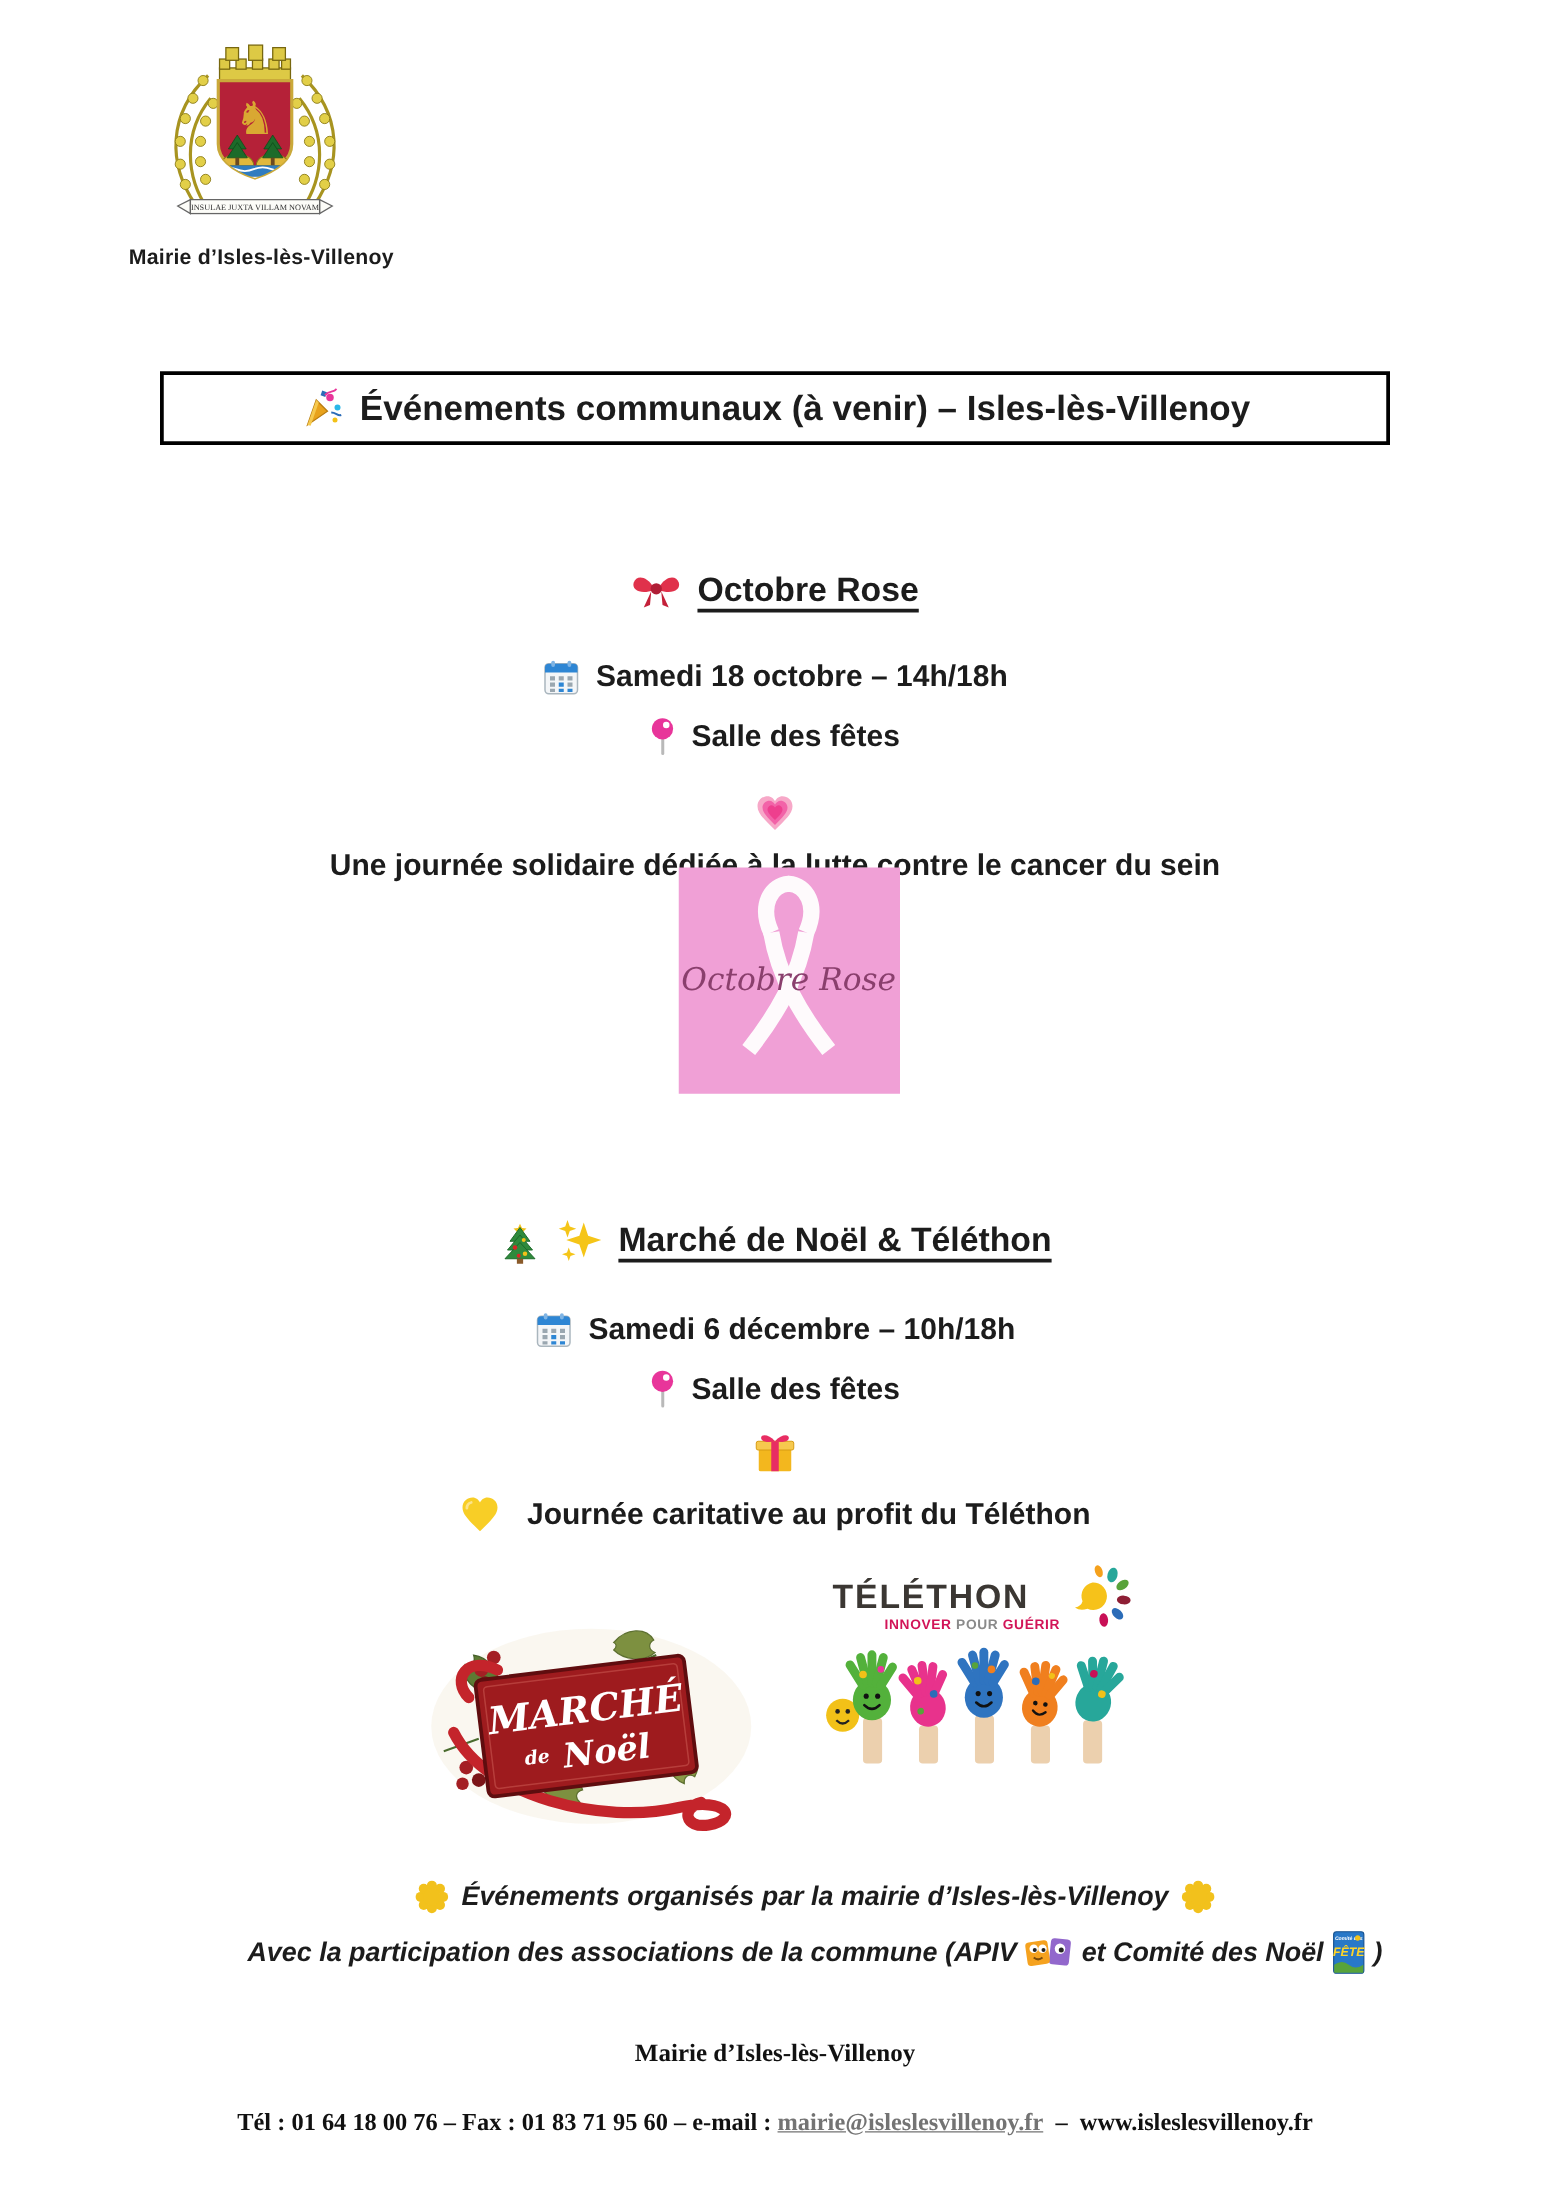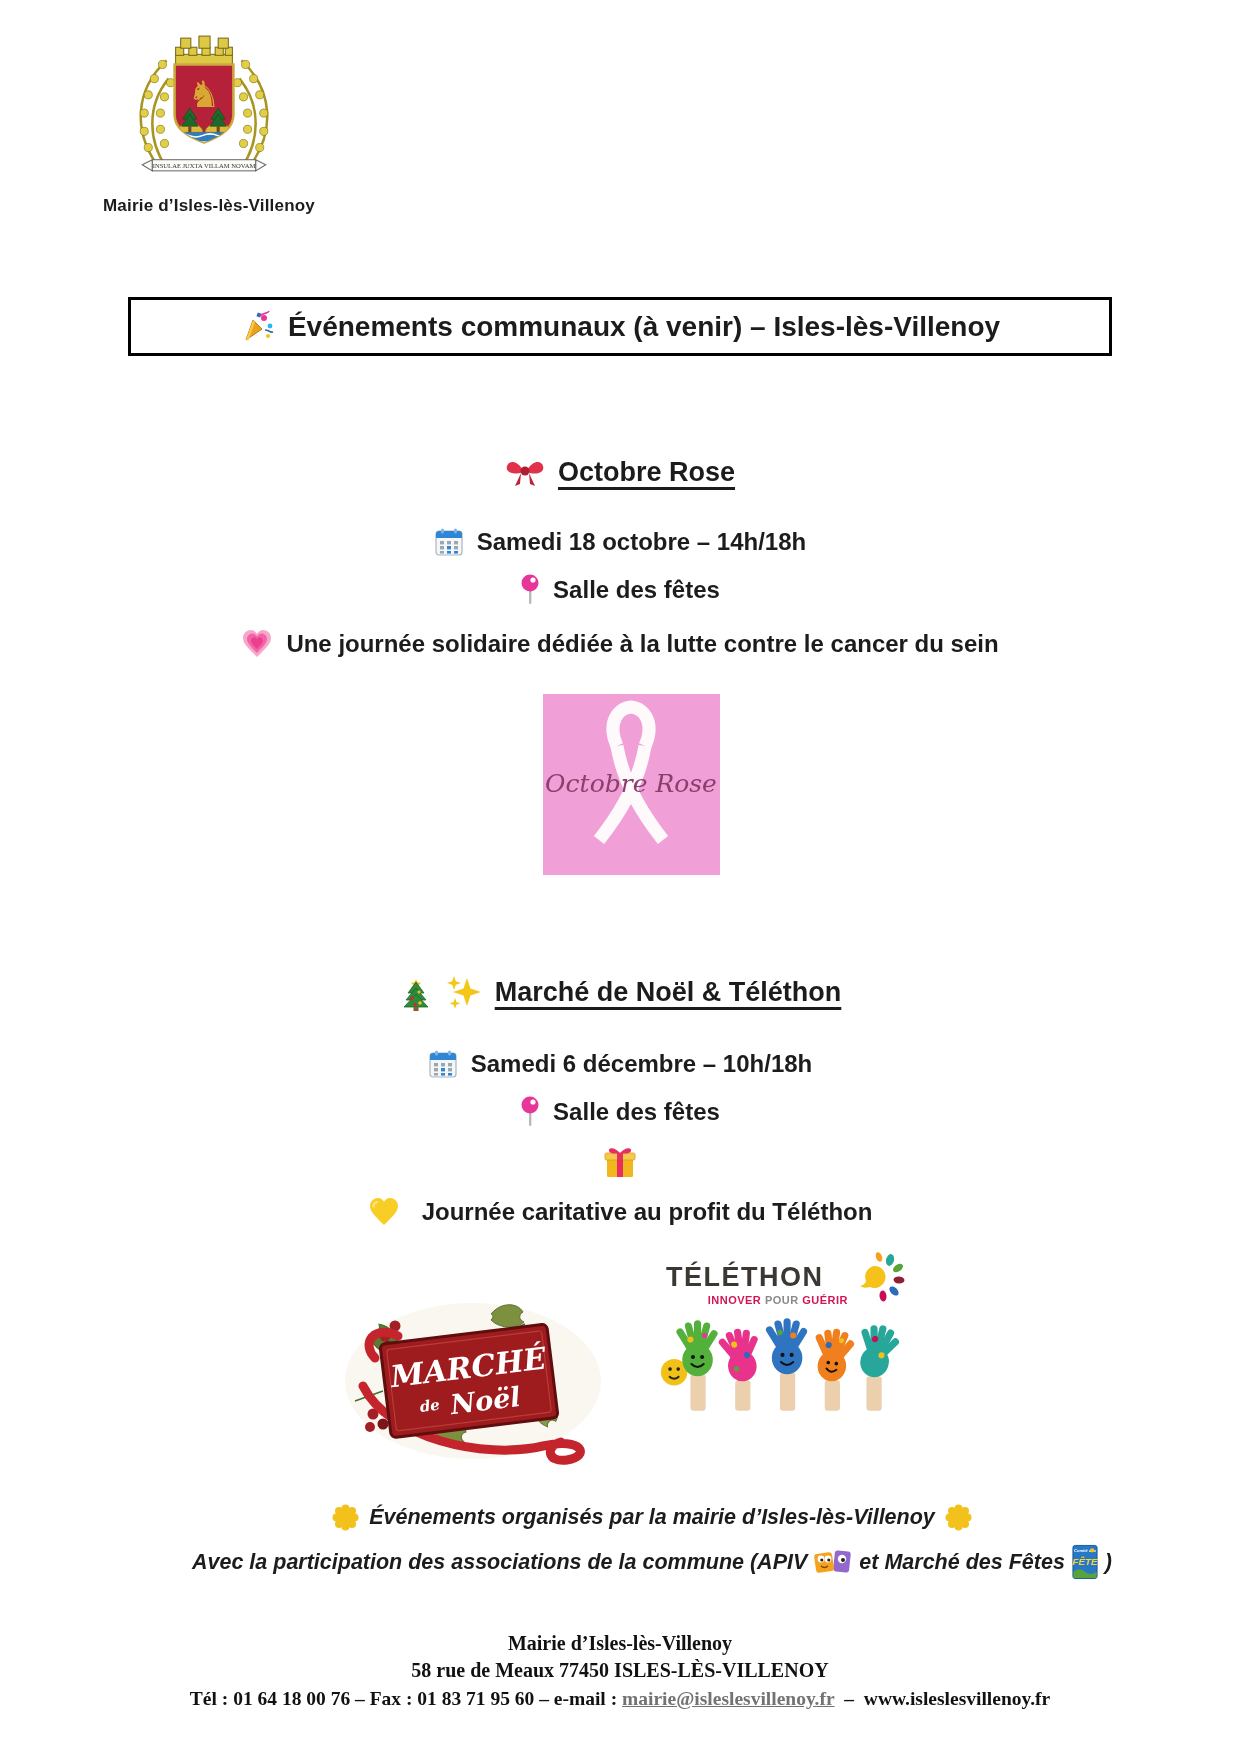--- a/index.html
+++ b/index.html
@@ -15,21 +15,21 @@
   #banner{left:128px;top:297px;width:978px;height:53px;border:3px solid #000;
           display:flex;align-items:center;justify-content:center;gap:14px;}
   #banner .t{font-size:28px;font-weight:bold;}
   
   .h-line{font-size:27px;font-weight:bold;}
   .h-line .u{text-decoration:underline;text-decoration-thickness:2.5px;text-underline-offset:6px;}
   .ev-line{font-size:24px;font-weight:bold;justify-content:center;}
   #h-oct{top:450px;height:44px;}
   #date1{top:524px;height:36px;}
   #loc1{top:572px;height:36px;}
-  #desc1{top:626px;height:36px;}
+  #desc1{top:653px;height:36px;flex-direction:column;}
   #h-noel{top:970px;height:44px;}
   #date2{top:1046px;height:36px;}
   #loc2{top:1094px;height:36px;}
   #desc2a{top:1144px;height:36px;}
   #desc2b{top:1194px;height:36px;gap:22px;}
   
   #rose-img{left:543px;top:694px;width:177px;height:181px;display:block;}
   #marche-img{left:343px;top:1296px;width:267px;height:174px;display:block;}
   #telethon{left:666px;top:1262px;width:232px;height:162px;}
   #telethon .ttl-row{position:relative;height:34px;}
@@ -452,36 +452,33 @@
       <rect x="21" y="4" width="16" height="21" rx="3" fill="#9268cc" transform="rotate(6 29 14)"></rect>
       <circle cx="29" cy="12" r="4.2" fill="#fff"></circle>
         <circle cx="30" cy="13" r="2" fill="#222"></circle>
       <rect x="2" y="6" width="18" height="19" rx="3" fill="#f5a21f" transform="rotate(-8 11 15)"></rect>
       <circle cx="8" cy="12" r="3.4" fill="#fff"></circle>
         <circle cx="8.8" cy="13" r="1.6" fill="#222"></circle>
       <circle cx="15" cy="12" r="3.4" fill="#fff"></circle>
         <circle cx="15.8" cy="13" r="1.6" fill="#222"></circle>
       <path d="M8,19 Q11.5,22 15,19" stroke="#7a4a08" stroke-width="1.6" fill="none"></path>
     </svg>
-    <span>et Marché des Fêtes</span>
+    <span>et Comité des Noël</span>
     <svg class="mini" width="28" height="38" viewBox="0 0 28 38">
       <rect x="0.5" y="0.5" width="27" height="37" rx="2.5" fill="#2878c8" stroke="#14508e"></rect>
       <text x="14" y="8" font-size="4.6" fill="#fff" text-anchor="middle" font-weight="bold">Comité des</text>
       <text x="14" y="22" font-size="11" fill="#ffd428" text-anchor="middle" font-weight="bold" font-style="italic">FÊTE</text>
       <path d="M1,30 q7,-5 13,0 t13,0 l0,7 -26,0 Z" fill="#58a33a"></path>
       <circle cx="22" cy="6" r="2.4" fill="#f2c118"></circle>
     </svg>
     <span>)</span>
   </div>
 
   <div id="f1" class="center-line f-serif">
     <span>Mairie d’Isles-lès-Villenoy</span>
   </div>
-  <div id="f2" class="center-line f-serif">
-    <span>58 rue de Meaux 77450 ISLES-LÈS-VILLENOY</span>
-  </div>
   <div id="f3" class="center-line f-serif" style="gap:0;white-space:pre;">
     <span>Tél : 01 64 18 00 76 – Fax : 01 83 71 95 60 – e-mail : </span>
     <a href="#">mairie@isleslesvillenoy.fr</a>
     <span>  –  www.isleslesvillenoy.fr</span>
   </div>
 
 </div>
 
 </body></html>

